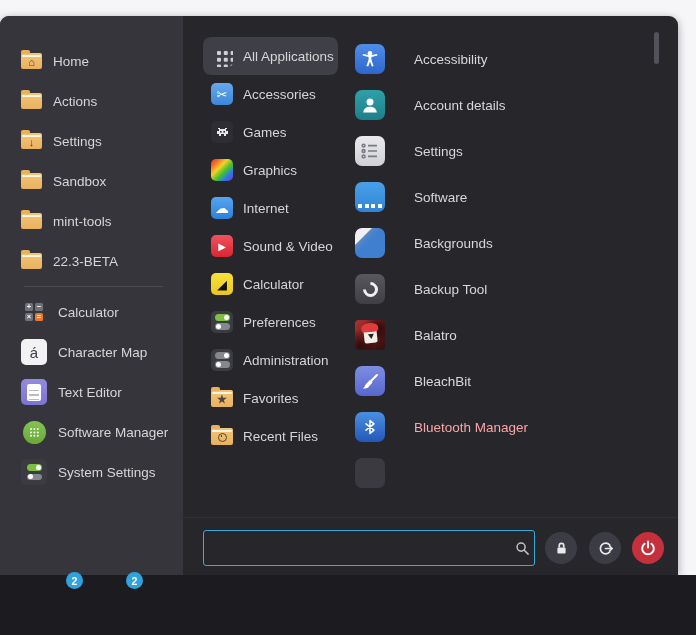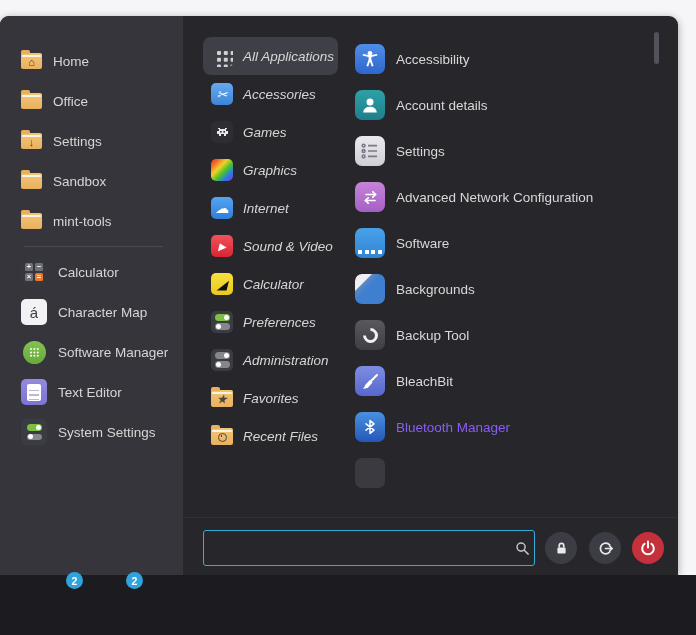--- a/index.html
+++ b/index.html
@@ -31,41 +31,41 @@
   .dots9{position:absolute;left:7px;top:7px;width:2.6px;height:2.6px;border-radius:50%;background:#fff;box-shadow:3.4px 0 #fff,6.8px 0 #fff,0 3.4px #fff,3.4px 3.4px #fff,6.8px 3.4px #fff,0 6.8px #fff,3.4px 6.8px #fff,6.8px 6.8px #fff;}
   .toggles{background:#3b3b42;flex-direction:column;gap:3px;}
   .pill{width:15px;height:6.5px;border-radius:3.5px;position:relative;}
   .pill .knob{position:absolute;top:0.8px;width:5px;height:5px;border-radius:50%;background:#fff;}
   .pill.g{background:#7cbf44;}.pill.g .knob{right:1px;}
   .pill.x{background:#86868e;}.pill.x .knob{left:1px;}
 
   
   .main{flex:1;position:relative;}
   .categories{position:absolute;left:20px;top:21px;width:135px;}
-  .cat-item{height:38px;display:flex;align-items:center;gap:10px;padding:0 8px;border-radius:8px;color:#d6d6d6;font-size:13.5px;box-sizing:border-box;white-space:nowrap;font-style:italic;}
+  .cat-item{height:38px;display:flex;align-items:center;gap:10px;padding:0 8px;border-radius:8px;color:#d6d6d6;font-size:13.5px;box-sizing:border-box;white-space:nowrap;}
   .cat-item.selected{background:#3f3f47;}
   .cicon{width:22px;height:22px;flex:none;border-radius:5px;display:flex;align-items:center;justify-content:center;position:relative;overflow:hidden;}
   .c-grid{background:transparent;}
   .gdots{width:4.2px;height:4.2px;border-radius:1px;background:#cfcfd4;box-shadow:6.8px 0 #cfcfd4,13.6px 0 #cfcfd4,0 6.8px #cfcfd4,6.8px 6.8px #cfcfd4,13.6px 6.8px #cfcfd4,0 13.6px #cfcfd4,6.8px 13.6px #cfcfd4,13.6px 13.6px #cfcfd4;position:relative;left:-6.8px;top:-6.8px;margin:6.8px 0 0 6.8px;}
   .c-acc{background:linear-gradient(180deg,#66a9ef,#3d85d8);color:#fff;font-size:13px;}
   .c-games{background:#2d2d33;}
   .c-graph{background:linear-gradient(135deg,#e8342a 0%,#f06a2a 18%,#f5d02a 38%,#4ac22a 58%,#2a7ae8 78%,#8a2ae0 100%);}
   .c-net{background:linear-gradient(180deg,#54a6f0,#2f7fd8);color:#fff;font-size:14px;}
   .c-office{background:linear-gradient(180deg,#4d9a56,#357c40);}
   .c-office .page{width:13px;height:13px;background:#fff;border-radius:1.5px;background-image:repeating-linear-gradient(180deg,transparent 0 2.5px,#357c40 2.5px 4px);background-size:9px 9px;background-position:2px 2px;background-repeat:no-repeat;}
   .c-sound{background:linear-gradient(180deg,#f0525e,#da2531);color:#fff;font-size:10px;}
   .c-prog{background:linear-gradient(180deg,#f7e13c,#eac721);color:#111;font-size:13px;}
   .foldc{width:22px;height:17px;}
   .clockg{width:9px;height:9px;border:1.6px solid #4c463e;border-radius:50%;box-sizing:border-box;position:relative;}
   .clockg::before{content:"";position:absolute;left:2.4px;top:0.8px;width:1.4px;height:2.6px;background:#4c463e;}
 
   
   .apps-list{position:absolute;left:172px;top:20px;width:300px;height:481px;overflow:hidden;}
-  .app-item{height:46px;display:flex;align-items:center;gap:11px;color:#d8d8d8;font-size:13.5px;}
-  .app-item.dimmed{color:#8b5cf6;}
+  .app-item{height:46px;display:flex;align-items:center;gap:29px;color:#d8d8d8;font-size:13.5px;}
+  .app-item.dimmed{color:#fca5a5;}
   .aicon{width:30px;height:30px;flex:none;border-radius:7px;display:flex;align-items:center;justify-content:center;position:relative;overflow:hidden;}
   .a-access{background:linear-gradient(180deg,#4f8ee8,#2f66cc);}
   .a-account{background:linear-gradient(180deg,#2fa0a8,#1d7f8a);}
   .a-actions{background:linear-gradient(180deg,#eaeaee,#cfcfd6);}
   .a-netcfg{background:linear-gradient(180deg,#c585d8,#a55fc6);}
   .a-applets{background:linear-gradient(180deg,#4aa0e8,#2f85d4);}
   .a-applets .dashes{position:absolute;bottom:4px;left:0;right:0;display:flex;justify-content:center;gap:2.5px;}
   .a-applets .dashes i{width:4px;height:4px;background:#fff;border-radius:0.5px;}
   .a-bg{background:linear-gradient(135deg,#8f98a6 0%,#3f7fd0 45%);}
   .a-bg .curl{position:absolute;top:0;left:0;width:0;height:0;border-top:17px solid #f0f0f3;border-right:17px solid transparent;border-radius:7px 0 0 0;}
@@ -102,67 +102,71 @@
 
     <div class="sidebar">
       <div class="side-item">
         <span class="fold">
             <span class="glyph">⌂</span>
           </span>
         <span>Home</span>
       </div>
       <div class="side-item">
         <span class="fold"></span>
-        <span>Office</span>
+        <span>Actions</span>
       </div>
       <div class="side-item">
         <span class="fold">
             <span class="glyph">↓</span>
           </span>
         <span>Settings</span>
       </div>
       <div class="side-item">
         <span class="fold"></span>
         <span>Sandbox</span>
       </div>
       <div class="side-item">
         <span class="fold"></span>
         <span>mint-tools</span>
+      </div>
+      <div class="side-item">
+        <span class="fold"></span>
+        <span>22.3-BETA</span>
       </div>
 
       <div class="side-sep"></div>
 
       <div class="side-item">
         <span class="sicon calc">
             <span>+</span>
             <span>−</span>
             <span>×</span>
             <span class="eq">=</span>
           </span>
         <span>Calculator</span>
       </div>
       <div class="side-item">
         <span class="sicon charmap">
             <span>á</span>
           </span>
         <span>Character Map</span>
       </div>
       <div class="side-item">
+        <span class="sicon textedit">
+            <span class="page"></span>
+          </span>
+        <span>Text Editor</span>
+      </div>
+      <div class="side-item">
         <span class="sicon softmgr">
             <span class="ball">
               <span class="dots9"></span>
             </span>
           </span>
         <span>Software Manager</span>
-      </div>
-      <div class="side-item">
-        <span class="sicon textedit">
-            <span class="page"></span>
-          </span>
-        <span>Text Editor</span>
       </div>
       <div class="side-item">
         <span class="sicon toggles">
           <span class="pill g">
               <span class="knob"></span>
             </span>
           <span class="pill x">
               <span class="knob"></span>
             </span>
         </span>
@@ -281,31 +285,20 @@
                 <path d="M7 2.6h9"></path>
                 <circle cx="2.6" cy="8" r="1.4"></circle>
                 <path d="M7 8h9"></path>
                 <circle cx="2.6" cy="13.4" r="1.4"></circle>
                 <path d="M7 13.4h9"></path>
               </svg>
           </span>
           <span>Settings</span>
         </div>
         <div class="app-item">
-          <span class="aicon a-netcfg">
-            <svg width="17" height="13" viewBox="0 0 17 13" fill="none" stroke="#fff" stroke-width="1.7" stroke-linecap="round" stroke-linejoin="round">
-                <path d="M4 3.5h9.5"></path>
-                <path d="M10.8 0.9l2.8 2.6-2.8 2.6"></path>
-                <path d="M13 9.5H3.5"></path>
-                <path d="M6.2 6.9L3.4 9.5l2.8 2.6"></path>
-              </svg>
-          </span>
-          <span>Advanced Network Configuration</span>
-        </div>
-        <div class="app-item">
           <span class="aicon a-applets">
             <span class="dashes">
                 <i></i>
                 <i></i>
                 <i></i>
                 <i></i>
               </span>
           </span>
           <span>Software</span>
         </div>
@@ -313,20 +306,26 @@
           <span class="aicon a-bg">
               <span class="curl"></span>
             </span>
           <span>Backgrounds</span>
         </div>
         <div class="app-item">
           <span class="aicon a-backup">
               <span class="ring"></span>
             </span>
           <span>Backup Tool</span>
+        </div>
+        <div class="app-item">
+          <span class="aicon a-balatro">
+              <span class="card"></span>
+            </span>
+          <span>Balatro</span>
         </div>
         <div class="app-item">
           <span class="aicon a-bleach">
             <svg width="19" height="19" viewBox="0 0 20 20">
                 <path d="M16.8 3.2l-6.2 6.2" stroke="#fff" stroke-width="2.2" stroke-linecap="round"></path>
                 <path d="M9.3 8.3l2.8 2.8-4.6 5.2c-1.6 1.1-4.6 1.6-5.8.6 2-.6 2.2-1.6 2.7-3.3z" fill="#fff"></path>
               </svg>
           </span>
           <span>BleachBit</span>
         </div>

